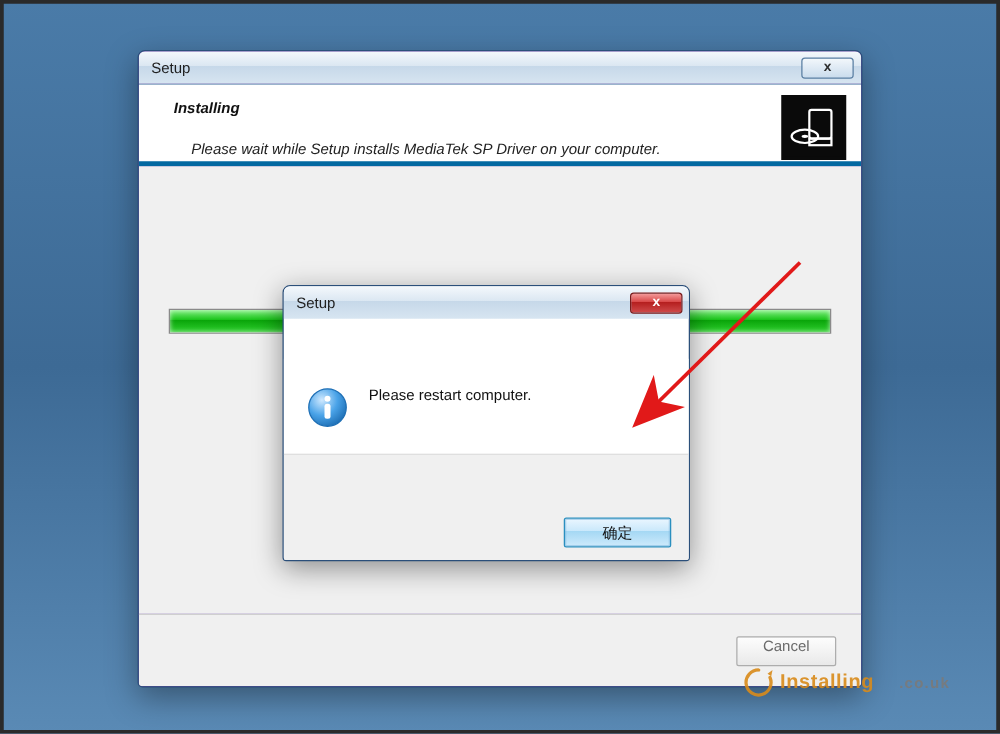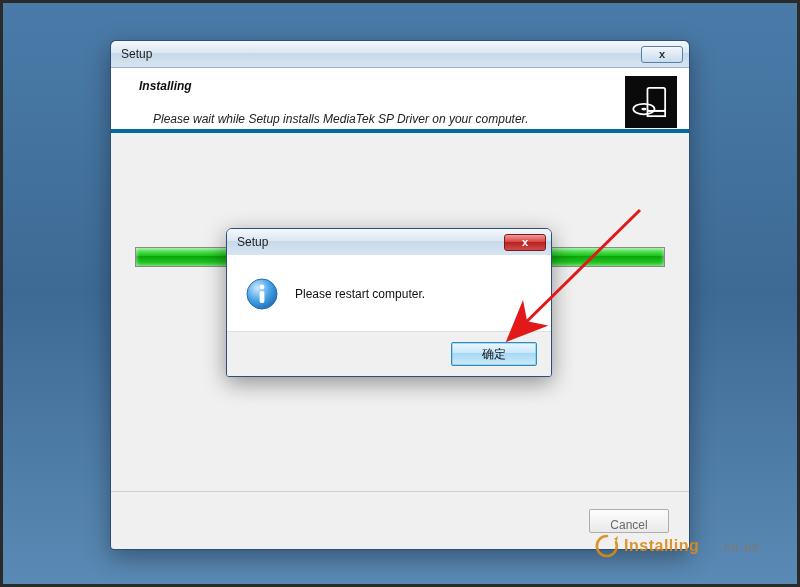--- a/index.html
+++ b/index.html
@@ -121,21 +121,21 @@
     gap: 10px;
   }
   .btn {
     min-width: 80px;
     height: 24px;
     border: 1px solid #adadad;
     background: linear-gradient(180deg, #fdfdfd, #e9e9e9);
     border-radius: 2px;
     font-size: 12px;
     display: inline-flex;
-    align-items: flex-end;
+    align-items: flex-start;
     justify-content: center;
     color: #6a6a6a;
   }
 
   
   .msgbox {
     position: absolute;
     left: 115px;
     top: 95px;
     width: 326px;
@@ -163,23 +163,24 @@
     display: flex;
     align-items: center;
     justify-content: center;
     font-weight: bold;
     font-family: Arial, sans-serif;
     font-size: 11px;
   }
   .msg-body {
     padding: 22px 18px 20px 18px;
     display: flex;
-    align-items: center;
+    align-items: flex-start;
     gap: 16px;
     background: #ffffff;
+    margin-top: 32px;
   }
   .info-icon {
     width: 34px; height: 34px;
     flex-shrink: 0;
   }
   .msg-text { font-size: 12px; color: #111; }
   .msg-footer {
     background: #f0f0f0;
     border-top: 1px solid #dfdfdf;
     padding: 10px 14px;
@@ -191,20 +192,21 @@
     height: 24px;
     border: 1px solid #2a8fbf;
     background: linear-gradient(180deg, #eaf6ff 0%, #c9e8fb 45%, #a5d8f4 46%, #cdeafb 100%);
     border-radius: 2px;
     font-size: 12px;
     color: #111;
     display: inline-flex;
     align-items: center;
     justify-content: center;
     box-shadow: 0 0 0 1px rgba(120,180,220,0.5) inset;
+    margin-top: 40px;
   }
 
   
   .arrow-svg {
     position: absolute;
     left: 0; top: 0;
     pointer-events: none;
   }
 
   

